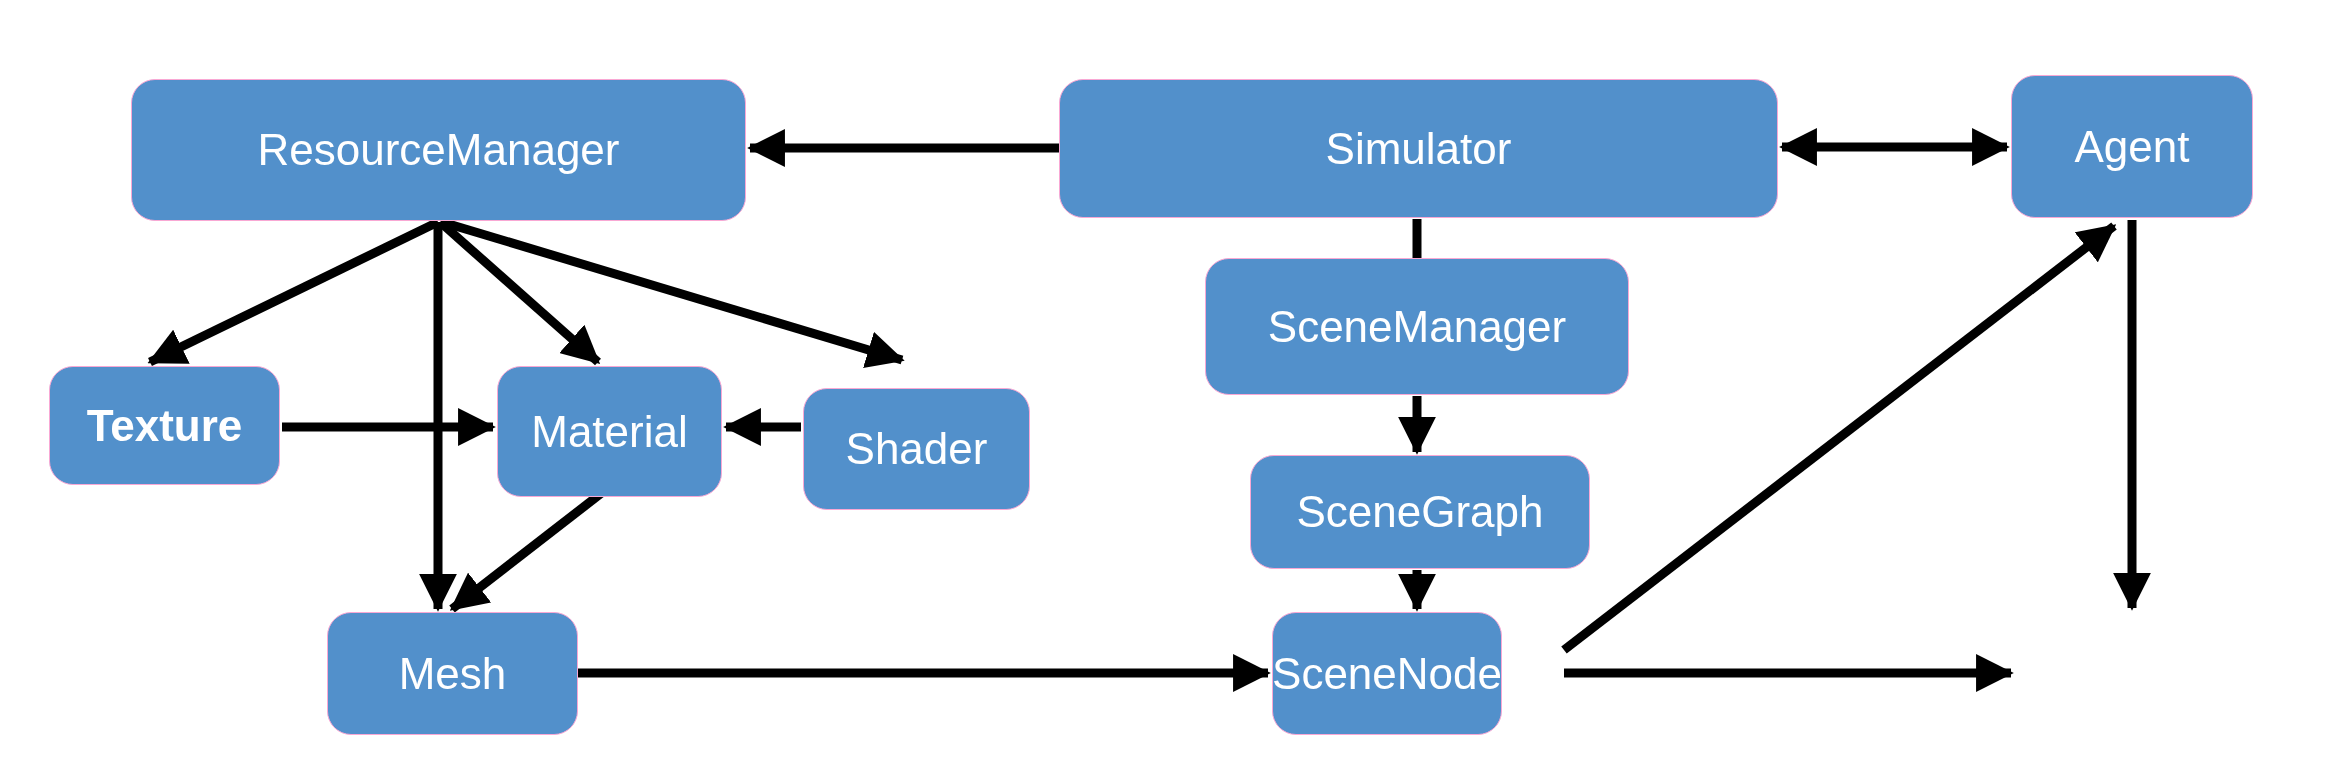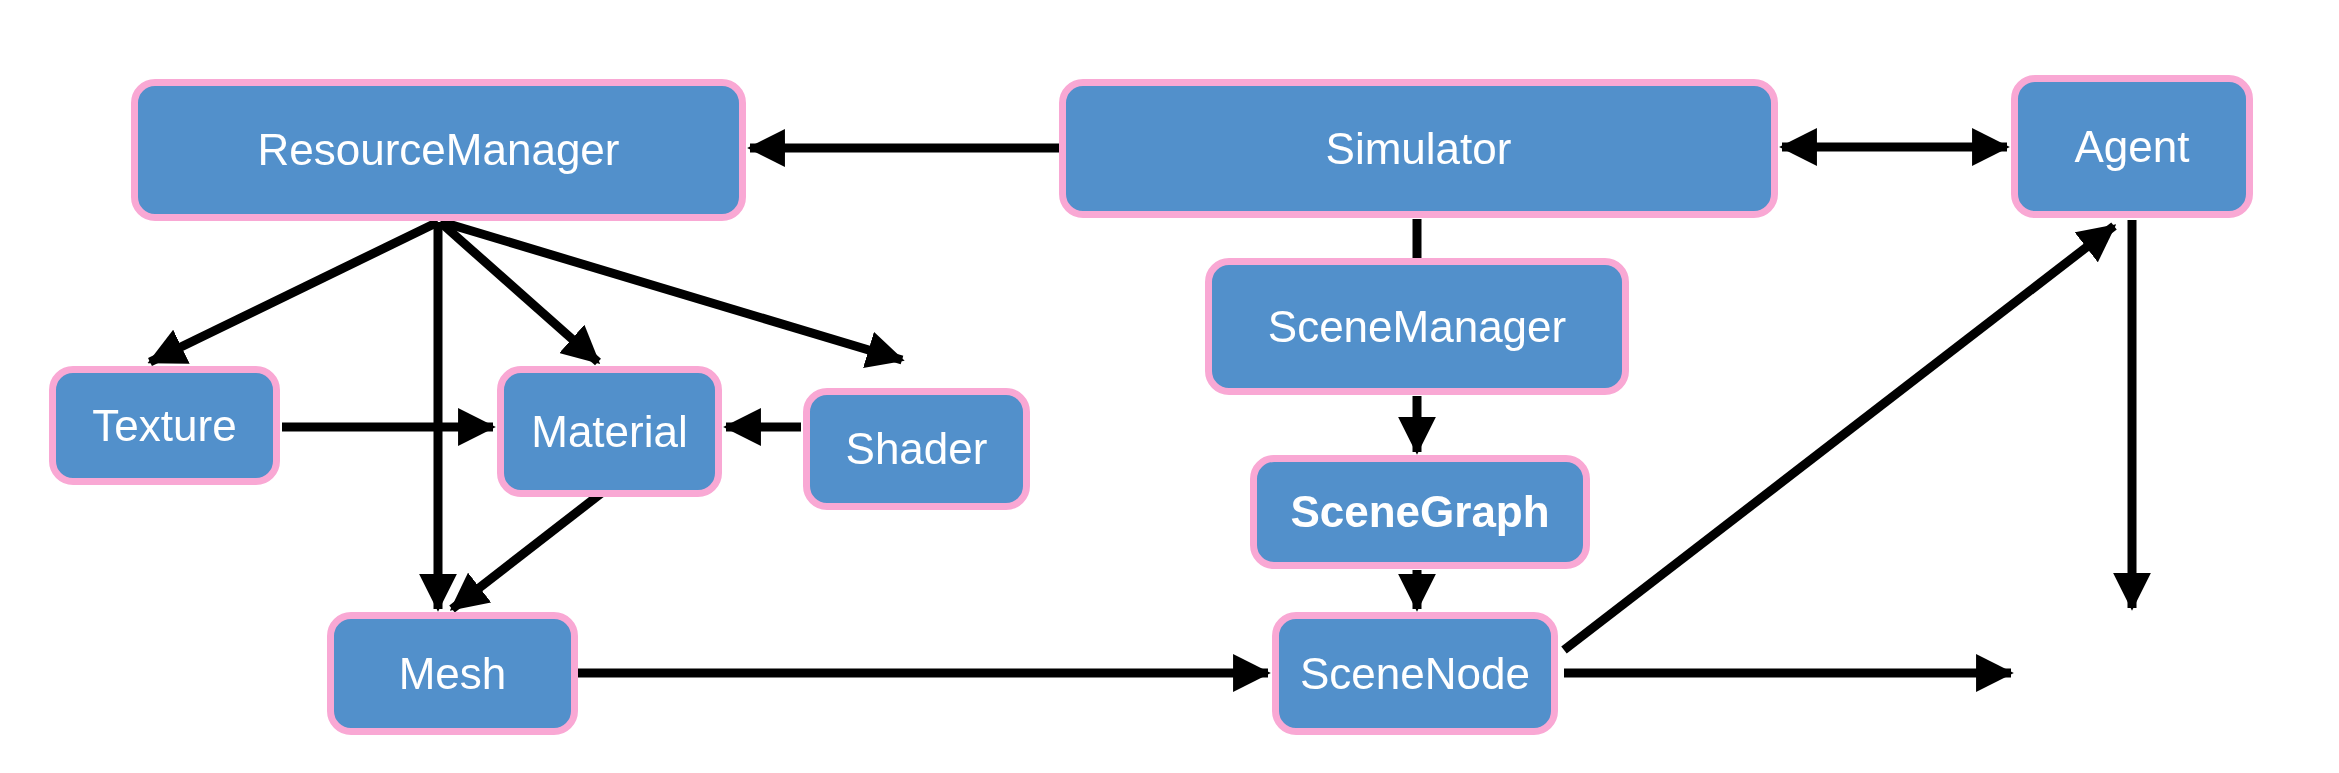--- a/index.html
+++ b/index.html
@@ -17,39 +17,39 @@
     width: 2339px; height: 773px;
     display: block;
   }
   .node {
     position: absolute;
     box-sizing: border-box;
     display: flex;
     align-items: center;
     justify-content: center;
     background: #5290CB;
-    border: 7px solid #f9a8d4;
+    border: 1px solid #f9a8d4;
     border-radius: 24px;
     color: #ffffff;
     font-size: 44px;
     line-height: 1;
     white-space: nowrap;
     text-align: center;
   }
   
   .n-resource      { left: 131px;  top: 79px;  width: 615px; height: 142px; }
   .n-simulator     { left: 1059px; top: 79px;  width: 719px; height: 139px; }
   .n-agent         { left: 2011px; top: 75px;  width: 242px; height: 143px; }
-  .n-texture       { left: 49px;   top: 366px; width: 231px; height: 119px; }
+  .n-texture       { left: 49px;   top: 366px; width: 231px; height: 119px; font-weight: bold; }
   .n-material      { left: 497px;  top: 366px; width: 225px; height: 131px; }
   .n-shader        { left: 803px;  top: 364px; width: 227px; height: 122px; margin-top: 24px; }
   .n-scenemanager  { left: 1205px; top: 258px; width: 424px; height: 137px; }
-  .n-scenegraph    { left: 1250px; top: 455px; width: 340px; height: 114px; font-weight: bold; }
+  .n-scenegraph    { left: 1250px; top: 455px; width: 340px; height: 114px; }
   .n-mesh          { left: 327px;  top: 612px; width: 251px; height: 123px; }
-  .n-scenenode     { left: 1272px; top: 612px; width: 286px; height: 123px; }
+  .n-scenenode     { left: 1272px; top: 612px; width: 230px; height: 123px; }
   .n-sensor        { left: 2015px; top: 611px; width: 232px; height: 124px; }
 </style>
 </head>
 <body>
 
 <div class="stage">
 
   <svg class="edges" id="edges-svg" viewBox="0 0 2339 773" xmlns="http://www.w3.org/2000/svg">
     <defs>
       <marker id="arrowhead" viewBox="0 0 4 4" refX="3.7" refY="2" markerWidth="4.2" markerHeight="4.2" orient="auto-start-reverse" markerUnits="strokeWidth">

